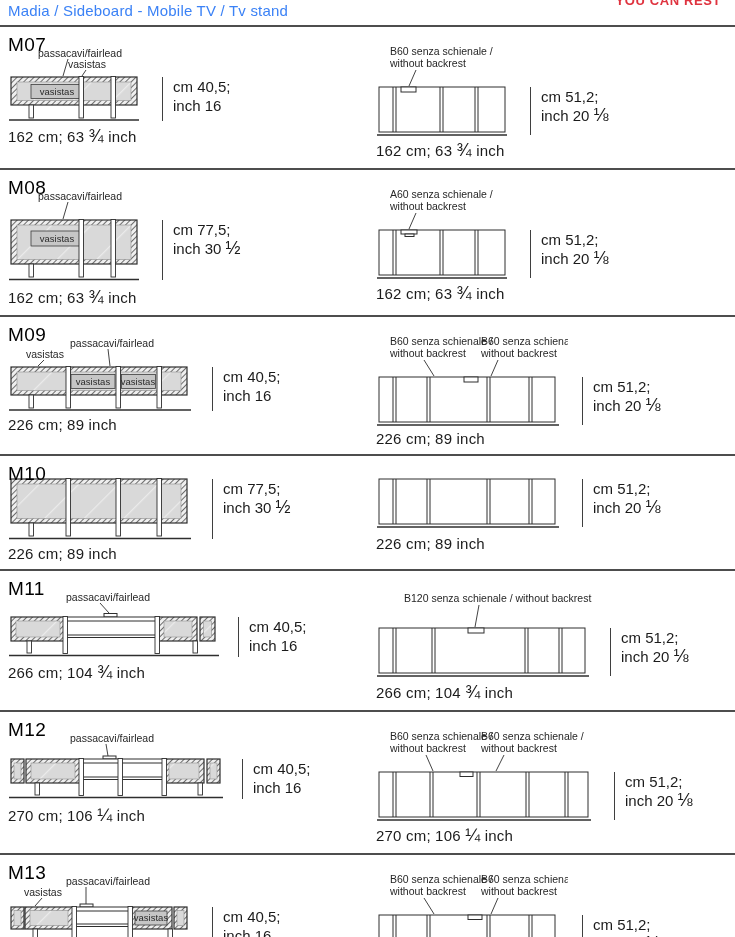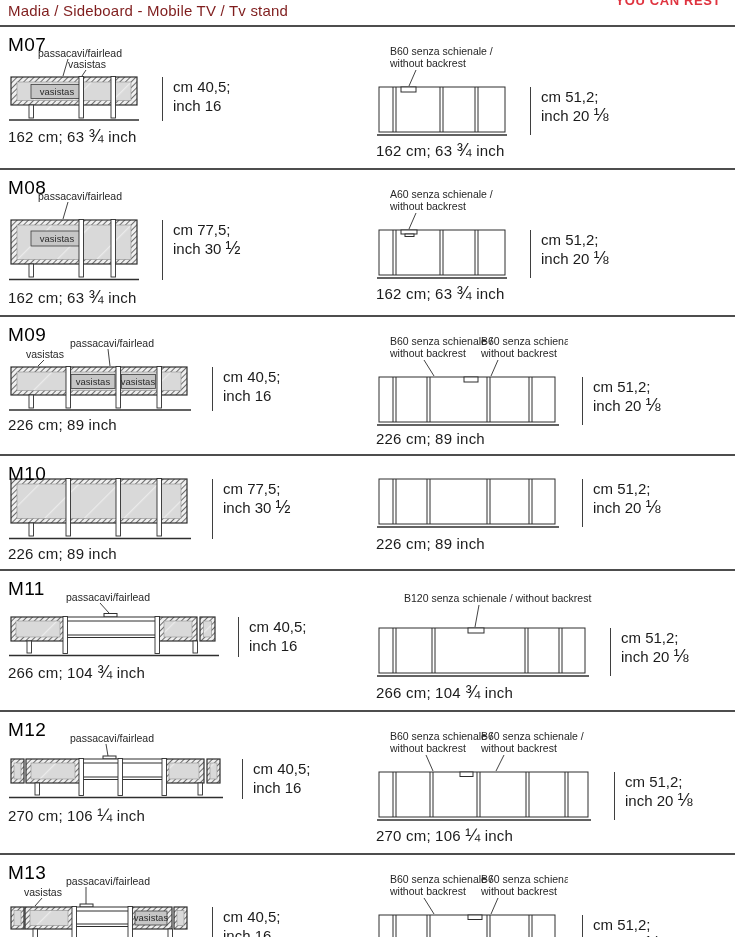--- a/index.html
+++ b/index.html
@@ -1,20 +1,20 @@
 <!DOCTYPE html>
 <html><head>
 <meta charset="utf-8">
 <style>
   * { margin:0; padding:0; box-sizing:border-box; }
   body { background:#fff; font-family:"Liberation Sans", sans-serif; color:#1d1d1d; }
   .page { width:735px; position:relative; overflow:hidden; background:#fff; }
 
   .header { position:relative; padding:2px 0 5px 8px; border-bottom:2px solid #4d4d4d; }
-  .page-title { font-size:15px; letter-spacing:0.2px; color:#7f1d1d; }
+  .page-title { font-size:15px; letter-spacing:0.2px; color:#3b82f6; }
   .watermark { position:absolute; top:-7px; right:14px; font-size:13px; font-weight:bold;
                color:#df333f; letter-spacing:0.6px; }
 
   .model-section { position:relative; padding:5px 8px 7px; border-bottom:2px solid #4d4d4d; }
   .model-code { position:absolute; top:7px; left:8px; font-size:19px; letter-spacing:0.4px; color:#000000; }
   .row { display:grid; grid-template-columns:368px 1fr; align-items:start; margin-top:14px; }
 
   .draw-row { display:flex; align-items:flex-start; }
   .draw-row svg { display:block; flex:none; }
   .hdim { margin-left:14px; border-left:1.5px solid #3f3f3f; padding-left:10px;

